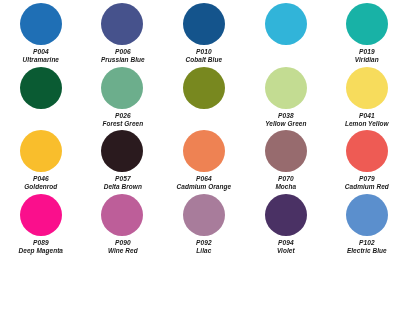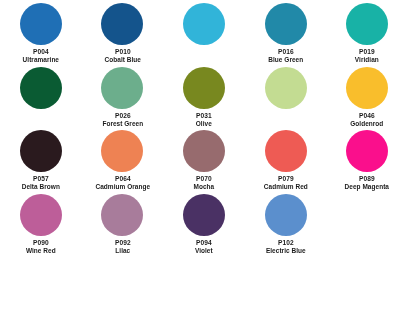--- a/index.html
+++ b/index.html
@@ -68,71 +68,78 @@
     letter-spacing: 0.05px;
     font-weight: 700;
     transform: scaleX(0.9);
     white-space: nowrap;
     margin-top: 0.5px;
   }
 </style>
 </head>
 <body>
 
-<div id="swatch-chart" style="background: rgb(255, 255, 255); grid-template-columns: repeat(5, 1fr); grid-template-rows: repeat(5, 1fr);">
+<div id="swatch-chart" style="background: rgb(255, 255, 255); grid-template-columns: repeat(5, 1fr); grid-template-rows: repeat(5, 1fr); font-style: italic;">
     <div class="swatch-cell">
       <div class="swatch-dot" style="background-color: rgb(31, 111, 181);"></div>
       <div class="swatch-labels">
         <span class="swatch-code" style="color: rgb(26, 26, 26);">P004</span>
         <span class="swatch-name" style="color: rgb(26, 26, 26);">Ultramarine</span>
       </div>
     </div>
     <div class="swatch-cell">
+      <div class="swatch-dot" style="background-color: rgb(70, 82, 140);"></div>
+      <div class="swatch-labels">
+        <span class="swatch-code" style="color: rgb(26, 26, 26);">P006</span>
+        <span class="swatch-name" style="color: rgb(26, 26, 26);">Prussian Blue</span>
+      </div>
+    </div>
+    <div class="swatch-cell">
       <div class="swatch-dot" style="background-color: rgb(20, 84, 140);"></div>
       <div class="swatch-labels">
         <span class="swatch-code" style="color: rgb(26, 26, 26);">P010</span>
         <span class="swatch-name" style="color: rgb(26, 26, 26);">Cobalt Blue</span>
       </div>
     </div>
     <div class="swatch-cell">
       <div class="swatch-dot" style="background-color: rgb(49, 180, 217);"></div>
     </div>
     <div class="swatch-cell">
-      <div class="swatch-dot" style="background-color: rgb(33, 137, 168);"></div>
-      <div class="swatch-labels">
-        <span class="swatch-code" style="color: rgb(26, 26, 26);">P016</span>
-        <span class="swatch-name" style="color: rgb(26, 26, 26);">Blue Green</span>
-      </div>
-    </div>
-    <div class="swatch-cell">
       <div class="swatch-dot" style="background-color: rgb(24, 178, 166);"></div>
       <div class="swatch-labels">
         <span class="swatch-code" style="color: rgb(26, 26, 26);">P019</span>
         <span class="swatch-name" style="color: rgb(26, 26, 26);">Viridian</span>
       </div>
     </div>
     <div class="swatch-cell">
       <div class="swatch-dot" style="background-color: rgb(10, 91, 51);"></div>
     </div>
     <div class="swatch-cell">
       <div class="swatch-dot" style="background-color: rgb(108, 174, 140);"></div>
       <div class="swatch-labels">
         <span class="swatch-code" style="color: rgb(26, 26, 26);">P026</span>
         <span class="swatch-name" style="color: rgb(26, 26, 26);">Forest Green</span>
       </div>
     </div>
     <div class="swatch-cell">
       <div class="swatch-dot" style="background-color: rgb(120, 136, 31);"></div>
-      <div class="swatch-labels">
-        <span class="swatch-code" style="color: rgb(26, 26, 26);">P031</span>
-        <span class="swatch-name" style="color: rgb(26, 26, 26);">Olive</span>
-      </div>
     </div>
     <div class="swatch-cell">
       <div class="swatch-dot" style="background-color: rgb(195, 220, 146);"></div>
+      <div class="swatch-labels">
+        <span class="swatch-code" style="color: rgb(26, 26, 26);">P038</span>
+        <span class="swatch-name" style="color: rgb(26, 26, 26);">Yellow Green</span>
+      </div>
+    </div>
+    <div class="swatch-cell">
+      <div class="swatch-dot" style="background-color: rgb(247, 220, 92);"></div>
+      <div class="swatch-labels">
+        <span class="swatch-code" style="color: rgb(26, 26, 26);">P041</span>
+        <span class="swatch-name" style="color: rgb(26, 26, 26);">Lemon Yellow</span>
+      </div>
     </div>
     <div class="swatch-cell">
       <div class="swatch-dot" style="background-color: rgb(249, 190, 44);"></div>
       <div class="swatch-labels">
         <span class="swatch-code" style="color: rgb(26, 26, 26);">P046</span>
         <span class="swatch-name" style="color: rgb(26, 26, 26);">Goldenrod</span>
       </div>
     </div>
     <div class="swatch-cell">
       <div class="swatch-dot" style="background-color: rgb(42, 26, 30);"></div>

